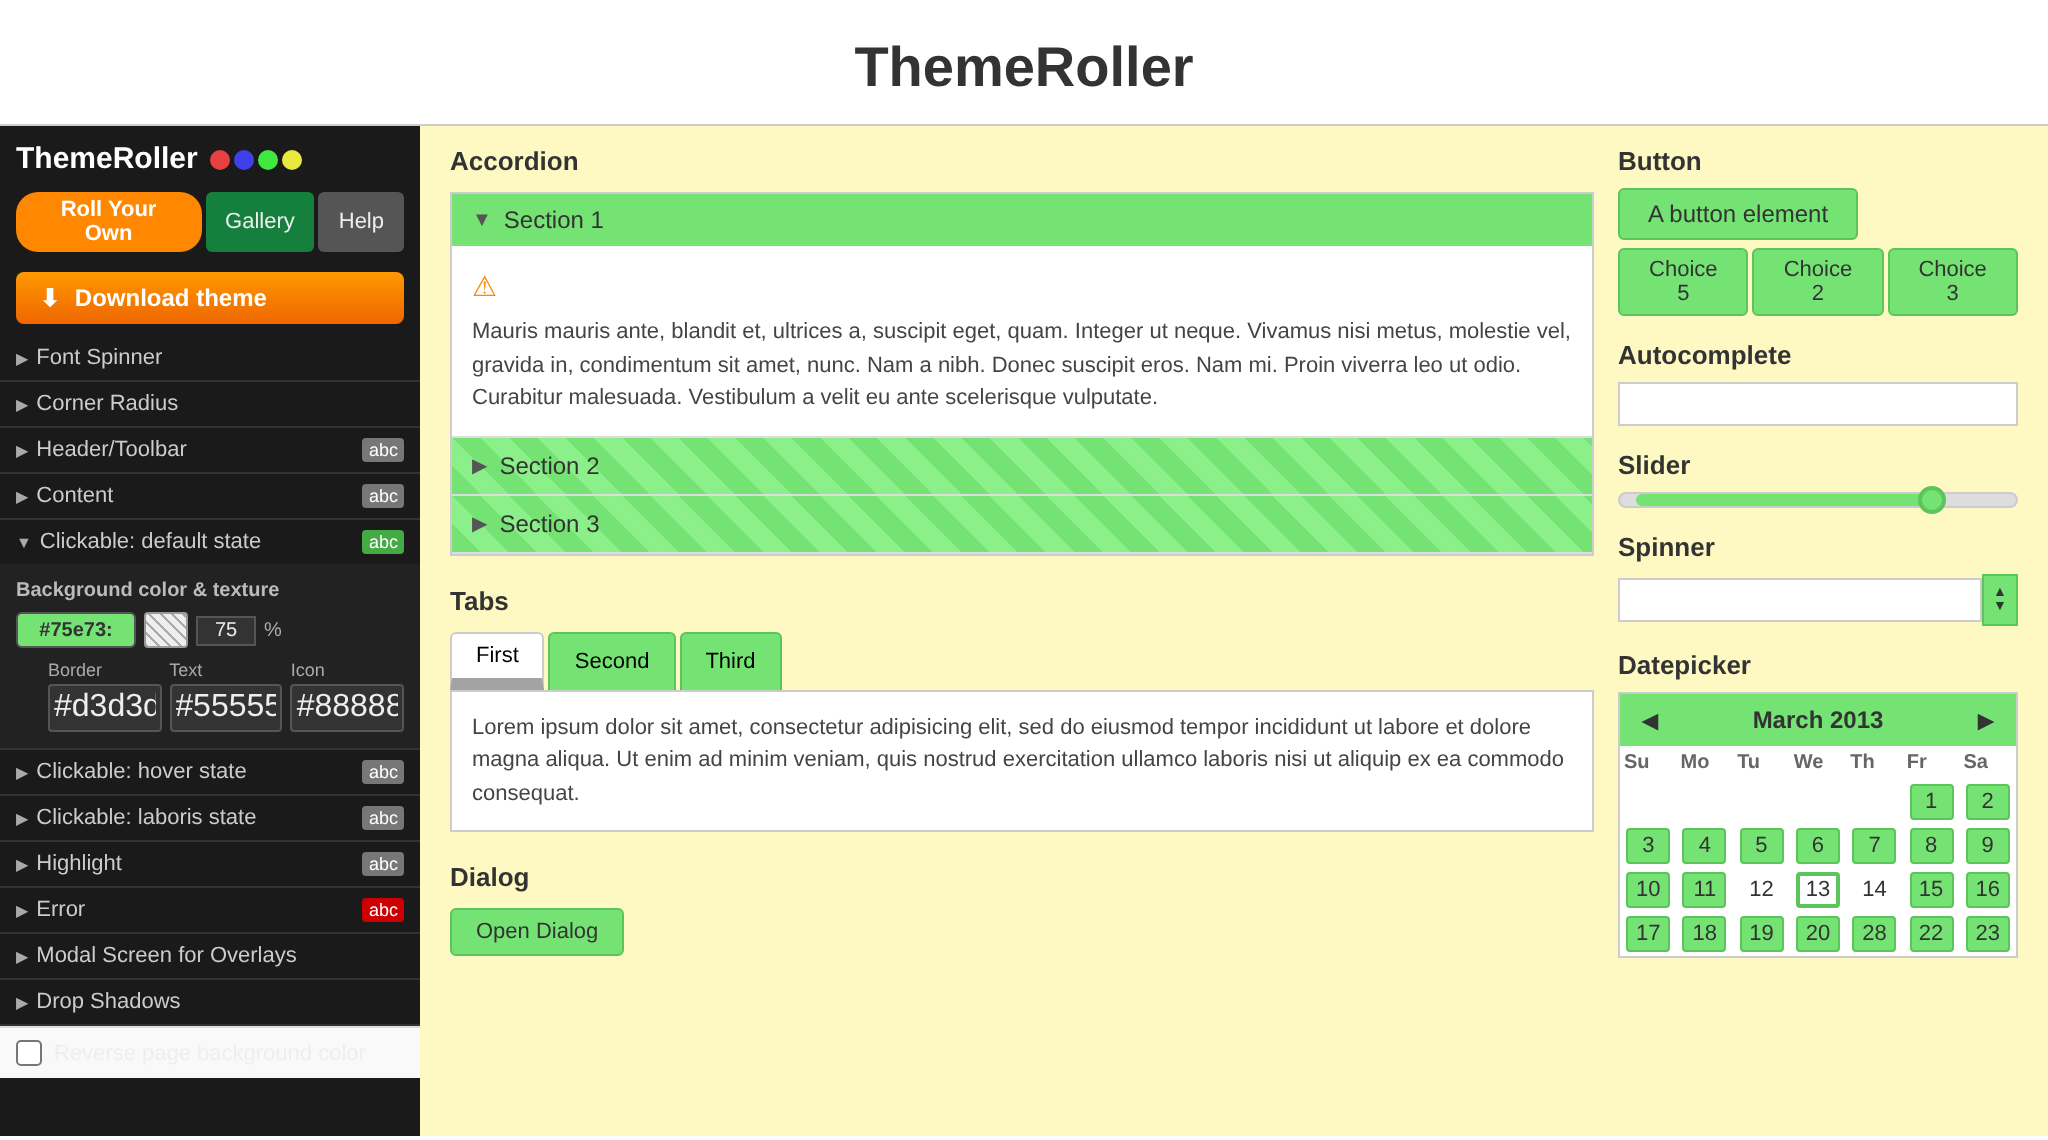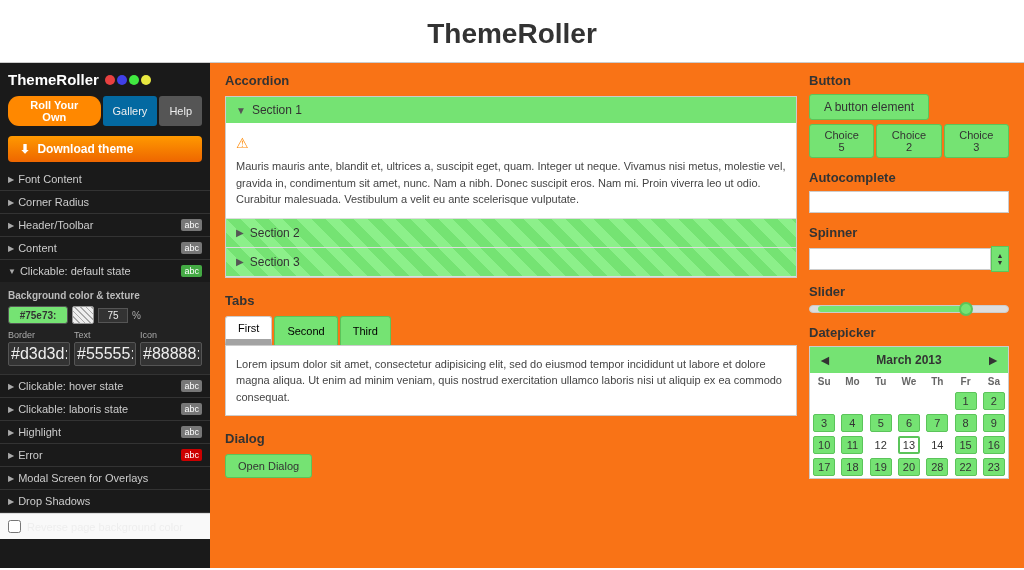--- a/index.html
+++ b/index.html
@@ -18,21 +18,21 @@
     #sidebar-logo-text { font-size: 15px; font-weight: bold; color: #fff; }
     #sidebar-logo-pills { display: flex; gap: 2px; }
     .logo-pill { width: 10px; height: 10px; border-radius: 50%; }
     .pill-red { background: #e84040; }
     .pill-blue { background: #4040e8; }
     .pill-green { background: #40e840; }
     .pill-yellow { background: #e8e840; }
     #sidebar-nav { display: flex; gap: 2px; padding: 4px 8px; }
     .nav-btn { padding: 3px 10px; font-size: 11px; border: none; cursor: pointer; border-radius: 3px; }
     #nav-roll { background: #f80; color: #fff; font-weight: bold; border-radius: 11px; }
-    #nav-gallery { background: #0369a1; color: #eee; }
+    #nav-gallery { background: #15803d; color: #eee; }
     #nav-help { background: #555; color: #eee; }
     #download-btn { margin: 6px 8px; background: linear-gradient(to bottom, #f90, #e60); color: #fff; font-weight: bold; border: none; padding: 6px 12px; border-radius: 4px; cursor: pointer; width: calc(100% - 16px); text-align: left; font-size: 12px; }
     #download-btn span { margin-right: 4px; }
 
     .sidebar-section { border-bottom: 1px solid #333; }
     .sidebar-item { display: flex; align-items: center; padding: 5px 8px; cursor: pointer; color: #ccc; justify-content: space-between; }
     .sidebar-item-left { display: flex; align-items: center; gap: 4px; }
     .tri { font-size: 8px; color: #aaa; }
     .abc-badge { background: #777; color: #fff; font-size: 9px; padding: 1px 3px; border-radius: 2px; }
     .abc-badge.red { background: #c00; }
@@ -41,26 +41,26 @@
     
     .sidebar-expanded { background: #2a2a2a; }
     .sidebar-expanded-header { display: flex; align-items: center; padding: 5px 8px; color: #ccc; justify-content: space-between; background: #1a1a1a; }
     .expanded-content { padding: 8px; background: #222; }
     .color-texture-label { font-size: 10px; color: #bbb; margin-bottom: 5px; font-weight: bold; }
     .color-row { display: flex; align-items: center; gap: 4px; margin-bottom: 6px; }
     .color-swatch { background: #75e373; width: 60px; height: 18px; border-radius: 3px; font-size: 10px; color: #333; display: flex; align-items: center; justify-content: center; font-weight: bold; border: 1px solid #555; }
     .texture-icon { width: 22px; height: 18px; background: repeating-linear-gradient(45deg, #aaa, #aaa 1px, #eee 1px, #eee 4px); border: 1px solid #999; border-radius: 2px; }
     .pct-input { width: 30px; background: #333; border: 1px solid #555; color: #eee; font-size: 10px; text-align: center; padding: 1px; }
     .pct-label { color: #aaa; font-size: 10px; }
-    .border-text-icon-row { display: grid; grid-template-columns: 1fr 1fr 1fr; gap: 4px; }
+    .border-text-icon-row { display: grid; grid-template-columns: 1fr 1fr 1fr; gap: 4px; margin-left: 16px; }
     .bti-col label { font-size: 9px; color: #aaa; display: block; margin-bottom: 2px; }
     .bti-col input { width: 100%; background: #333; border: 1px solid #555; color: #eee; font-size: 16px; padding: 2px; border-radius: 2px; }
 
     
-    #content { flex: 1; overflow-y: auto; padding: 10px 15px; background: #f97316; display: flex; gap: 12px; }
+    #content { flex: 1; overflow-y: auto; padding: 10px 15px; background: #fef9c3; display: flex; gap: 12px; }
 
     
     #left-col { flex: 1; min-width: 0; }
     .section-title { font-size: 13px; font-weight: bold; color: #333; margin-bottom: 8px; }
 
     
     .accordion { border: 1px solid #ccc; background: #fff; margin-bottom: 15px; }
     .accordion-item { border-bottom: 1px solid #ddd; }
     .accordion-header { display: flex; align-items: center; padding: 6px 10px; background: #e8e8e8; cursor: pointer; font-size: 12px; gap: 6px; }
     .accordion-header.active { background: #75e373; }
@@ -103,21 +103,21 @@
     .slider-track { height: 8px; background: #ddd; border: 1px solid #ccc; border-radius: 4px; position: relative; margin: 6px 0; }
     .slider-fill { position: absolute; left: 8px; right: 40px; height: 100%; background: #75e373; border-radius: 4px; }
     .slider-handle { position: absolute; right: 35px; top: -4px; width: 14px; height: 14px; background: #75e373; border: 2px solid #5bc45a; border-radius: 50%; cursor: pointer; }
 
     
     .datepicker { border: 1px solid #ccc; background: #fff; font-size: 11px; }
     .dp-header { background: #75e373; display: flex; align-items: center; justify-content: space-between; padding: 5px 8px; }
     .dp-nav { background: none; border: none; cursor: pointer; font-size: 14px; font-weight: bold; color: #333; }
     .dp-month-year { font-weight: bold; font-size: 12px; color: #333; }
     .dp-grid { width: 100%; border-collapse: collapse; }
-    .dp-grid th { text-align: center; padding: 3px 2px; font-size: 10px; color: #666; }
+    .dp-grid th { text-align: left; padding: 3px 2px; font-size: 10px; color: #666; }
     .dp-grid td { text-align: center; padding: 2px; }
     .dp-day { width: 22px; height: 18px; display: inline-flex; align-items: center; justify-content: center; cursor: pointer; border-radius: 2px; font-size: 11px; }
     .dp-day.green { background: #75e373; border: 1px solid #5bc45a; }
     .dp-day.today { border: 2px solid #5bc45a; }
 
     
     #bottom-bar { padding: 6px 8px; border-top: 1px solid #ddd; background: #f9f9f9; font-size: 11px; display: flex; align-items: center; gap: 6px; }
     #bottom-bar input[type=checkbox] { margin: 0; }
   </style>
 </head>
@@ -147,21 +147,21 @@
     <button id="download-btn">
       <span>⬇</span>
       <span>Download theme</span>
     </button>
 
     
     <div class="sidebar-section">
       <div class="sidebar-item">
         <div class="sidebar-item-left">
             <span class="tri">▶</span>
-            <span>Font Content</span>
+            <span>Font Spinner</span>
           </div>
       </div>
     </div>
     <div class="sidebar-section">
       <div class="sidebar-item">
         <div class="sidebar-item-left">
             <span class="tri">▶</span>
             <span>Corner Radius</span>
           </div>
       </div>
@@ -343,35 +343,35 @@
           <button class="choice-btn">Choice 3</button>
         </div>
       </div>
 
       <div class="right-section">
         <div class="right-section-title">Autocomplete</div>
         <input class="autocomplete-input" type="text" style="">
       </div>
 
       <div class="right-section">
+        <div class="right-section-title">Slider</div>
+        <div class="slider-track">
+          <div class="slider-fill"></div>
+          <div class="slider-handle"></div>
+        </div>
+      </div>
+
+      <div class="right-section">
         <div class="right-section-title">Spinner</div>
         <div class="spinner-row">
           <input class="spinner-input" type="text" style="">
           <div class="spinner-btn">
             <span style="font-size:7px;line-height:1">▲</span>
             <span style="font-size:7px;line-height:1">▼</span>
           </div>
-        </div>
-      </div>
-
-      <div class="right-section">
-        <div class="right-section-title">Slider</div>
-        <div class="slider-track">
-          <div class="slider-fill"></div>
-          <div class="slider-handle"></div>
         </div>
       </div>
 
       <div class="right-section">
         <div class="right-section-title">Datepicker</div>
         <div class="datepicker">
           <div class="dp-header">
             <button class="dp-nav">◄</button>
             <span class="dp-month-year">March 2013</span>
             <button class="dp-nav">►</button>

